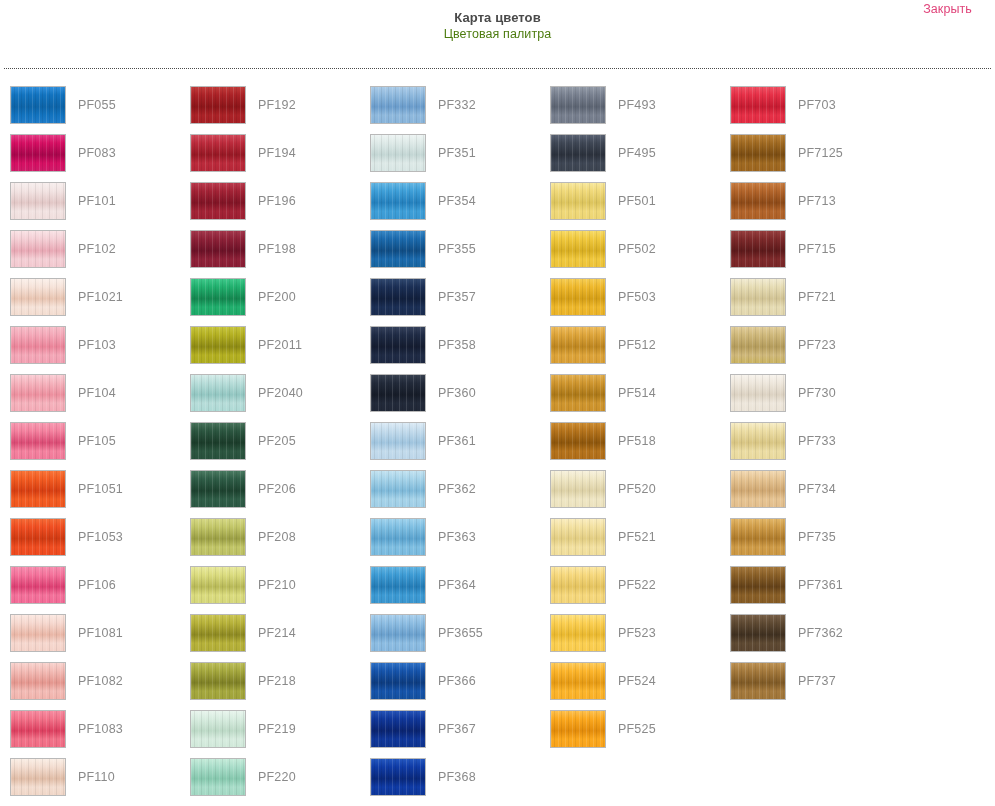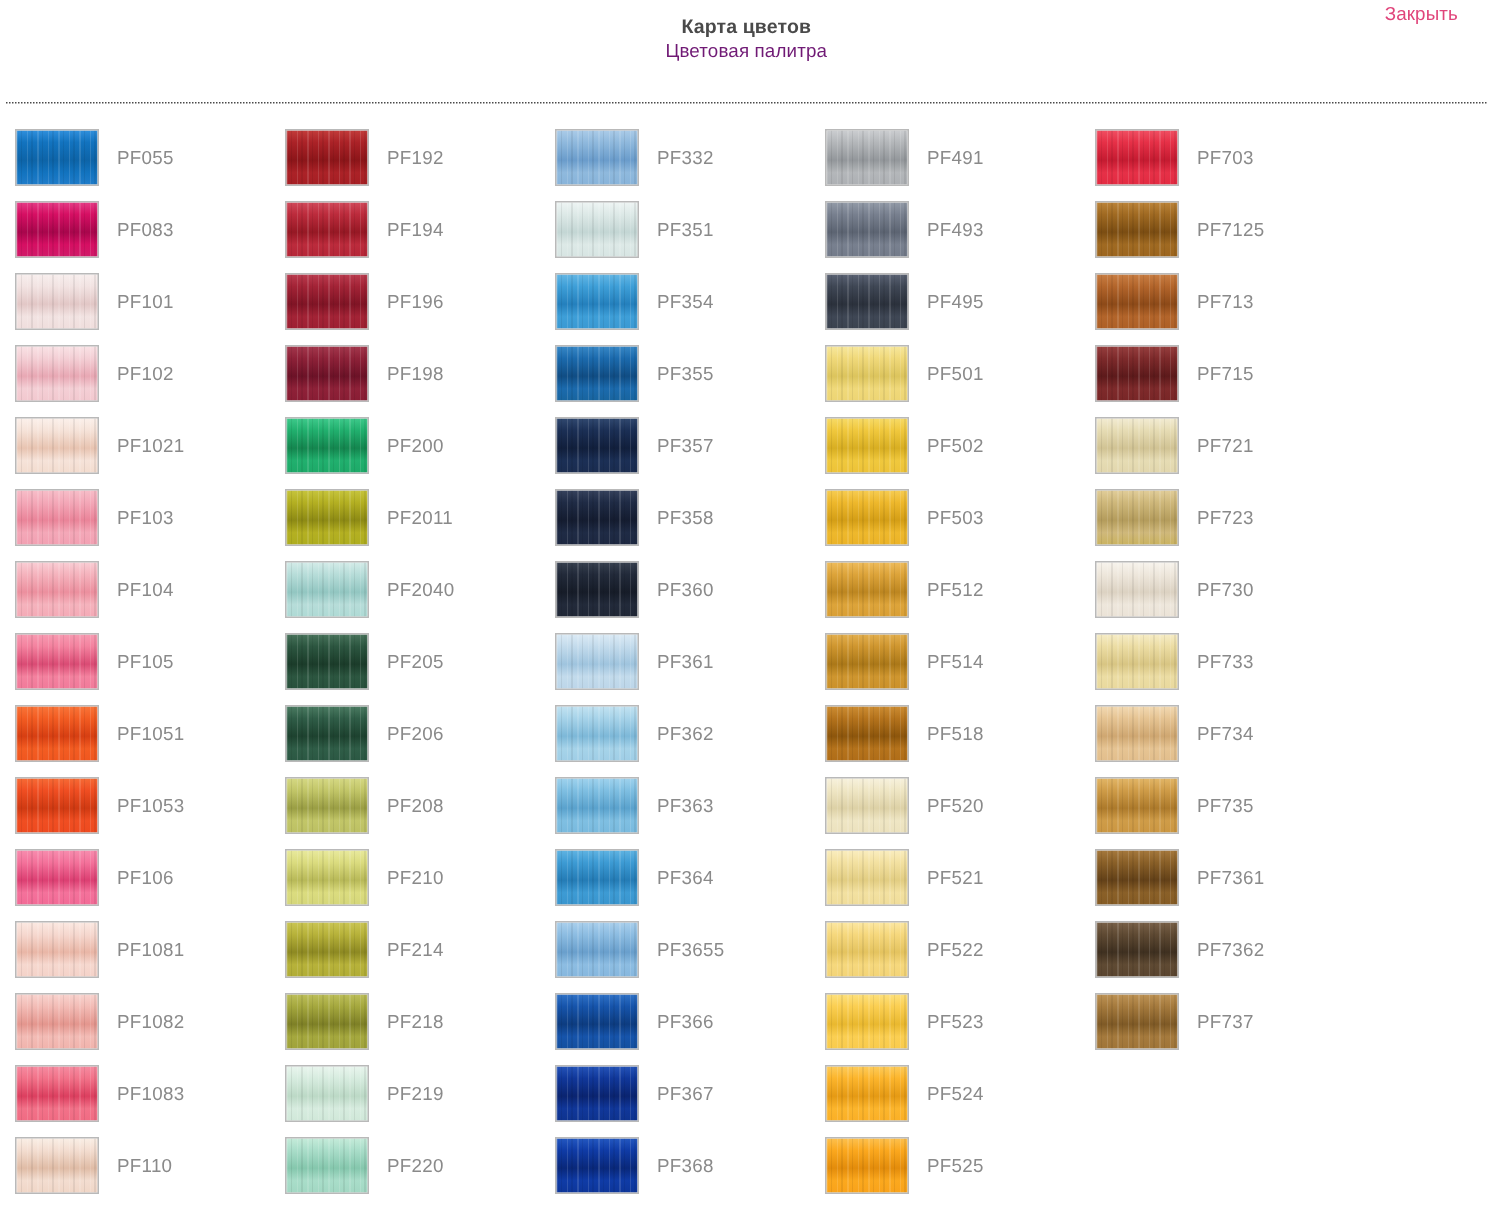--- a/index.html
+++ b/index.html
@@ -45,21 +45,21 @@
   #title-main {
     font-size: 13px;
     font-weight: bold;
     color: #4a4a4a;
     line-height: 16px;
     letter-spacing: 0.1px;
   }
   #title-sub {
     font-size: 12.5px;
     font-weight: normal;
-    color: #701a75;
+    color: #4d7c0f;
     line-height: 16px;
     letter-spacing: 0.1px;
   }
 
   #divider {
     position: absolute;
     top: 68px;
     left: 4px;
     width: 987px;
     height: 0;
@@ -322,24 +322,20 @@
           <div class="swatch" style="background: linear-gradient(rgb(36, 83, 184) 0%, rgb(16, 55, 154) 22%, rgb(10, 36, 112) 55%, rgb(16, 55, 154) 78%, rgb(14, 51, 143) 100%);"></div>
           <span class="swatch-label">PF367</span>
         </div>
         <div class="swatch-row">
           <div class="swatch" style="background: linear-gradient(rgb(35, 87, 192) 0%, rgb(15, 59, 166) 22%, rgb(9, 40, 122) 55%, rgb(15, 59, 166) 78%, rgb(13, 54, 154) 100%);"></div>
           <span class="swatch-label">PF368</span>
         </div>
       </div>
       <div class="palette-column">
         <div class="swatch-row">
-          <div class="swatch" style="background: linear-gradient(rgb(203, 205, 208) 0%, rgb(180, 183, 186) 22%, rgb(147, 151, 155) 55%, rgb(180, 183, 186) 78%, rgb(173, 176, 180) 100%);"></div>
-          <span class="swatch-label">PF491</span>
-        </div>
-        <div class="swatch-row">
           <div class="swatch" style="background: linear-gradient(rgb(146, 154, 167) 0%, rgb(120, 128, 143) 22%, rgb(92, 100, 114) 55%, rgb(120, 128, 143) 78%, rgb(115, 123, 138) 100%);"></div>
           <span class="swatch-label">PF493</span>
         </div>
         <div class="swatch-row">
           <div class="swatch" style="background: linear-gradient(rgb(89, 97, 114) 0%, rgb(63, 71, 85) 22%, rgb(43, 49, 60) 55%, rgb(63, 71, 85) 78%, rgb(59, 67, 80) 100%);"></div>
           <span class="swatch-label">PF495</span>
         </div>
         <div class="swatch-row">
           <div class="swatch" style="background: linear-gradient(rgb(247, 231, 156) 0%, rgb(240, 217, 122) 22%, rgb(220, 196, 93) 55%, rgb(240, 217, 122) 78%, rgb(237, 213, 116) 100%);"></div>
           <span class="swatch-label">PF501</span>

